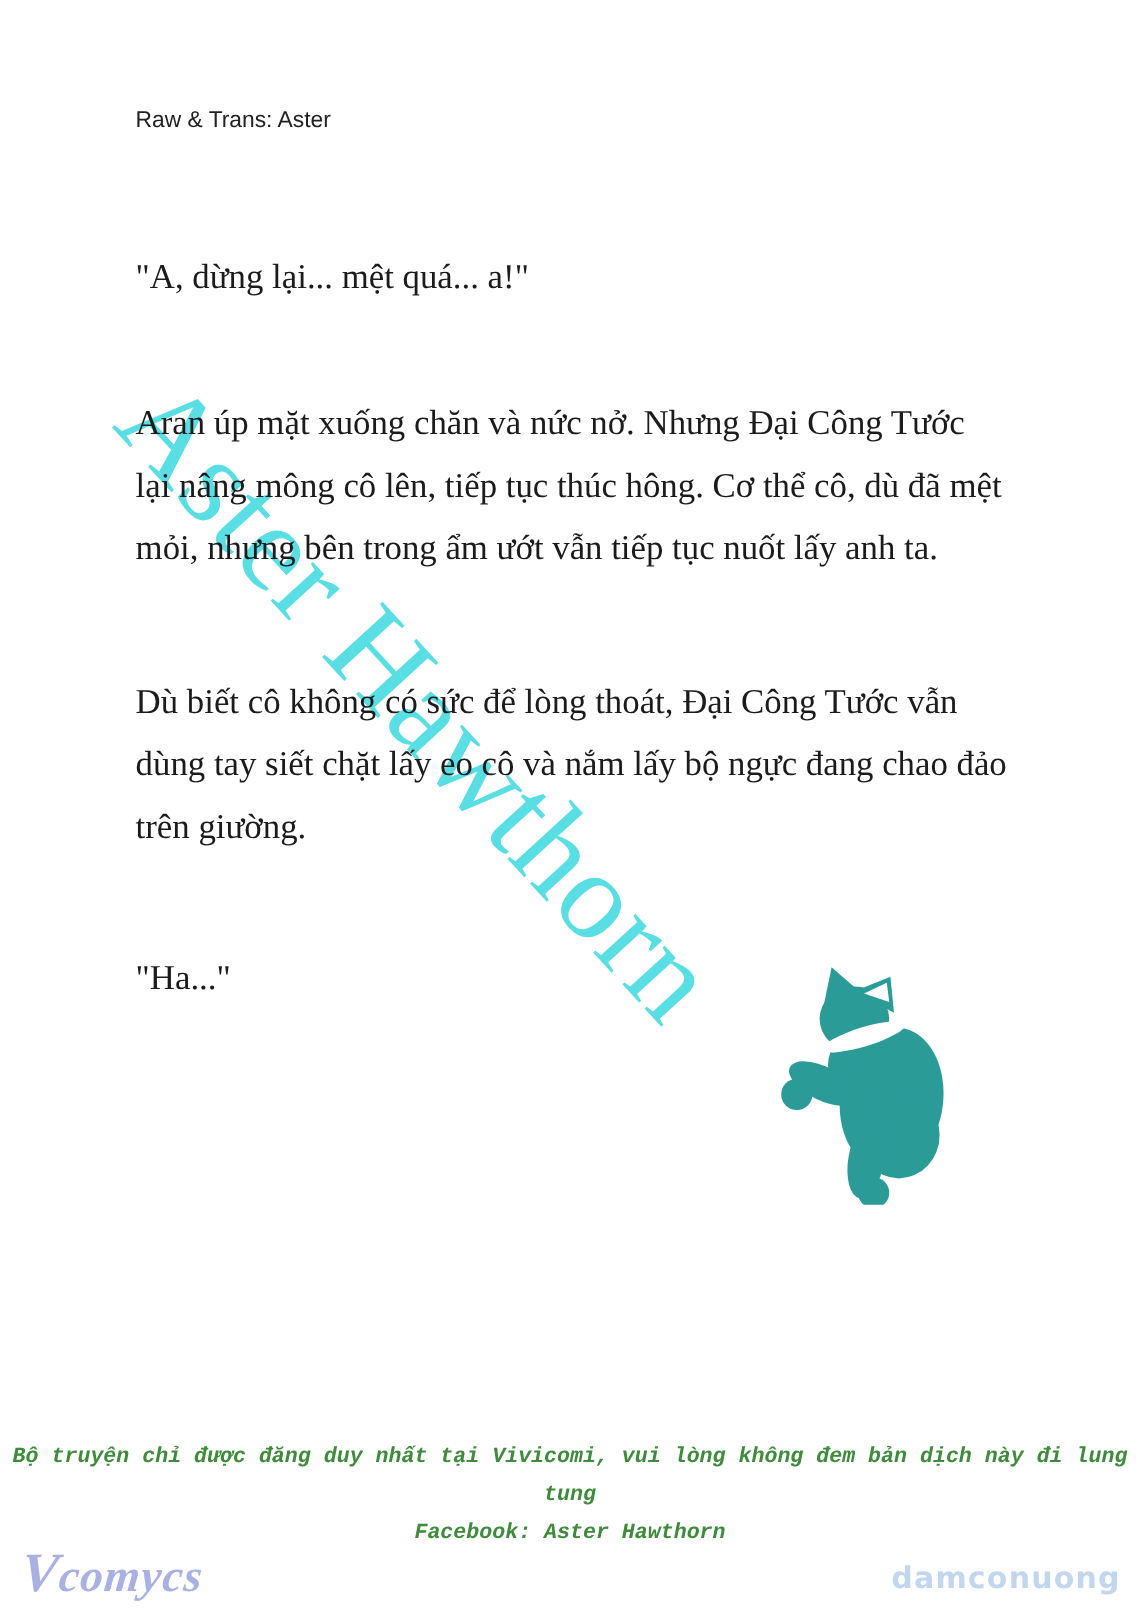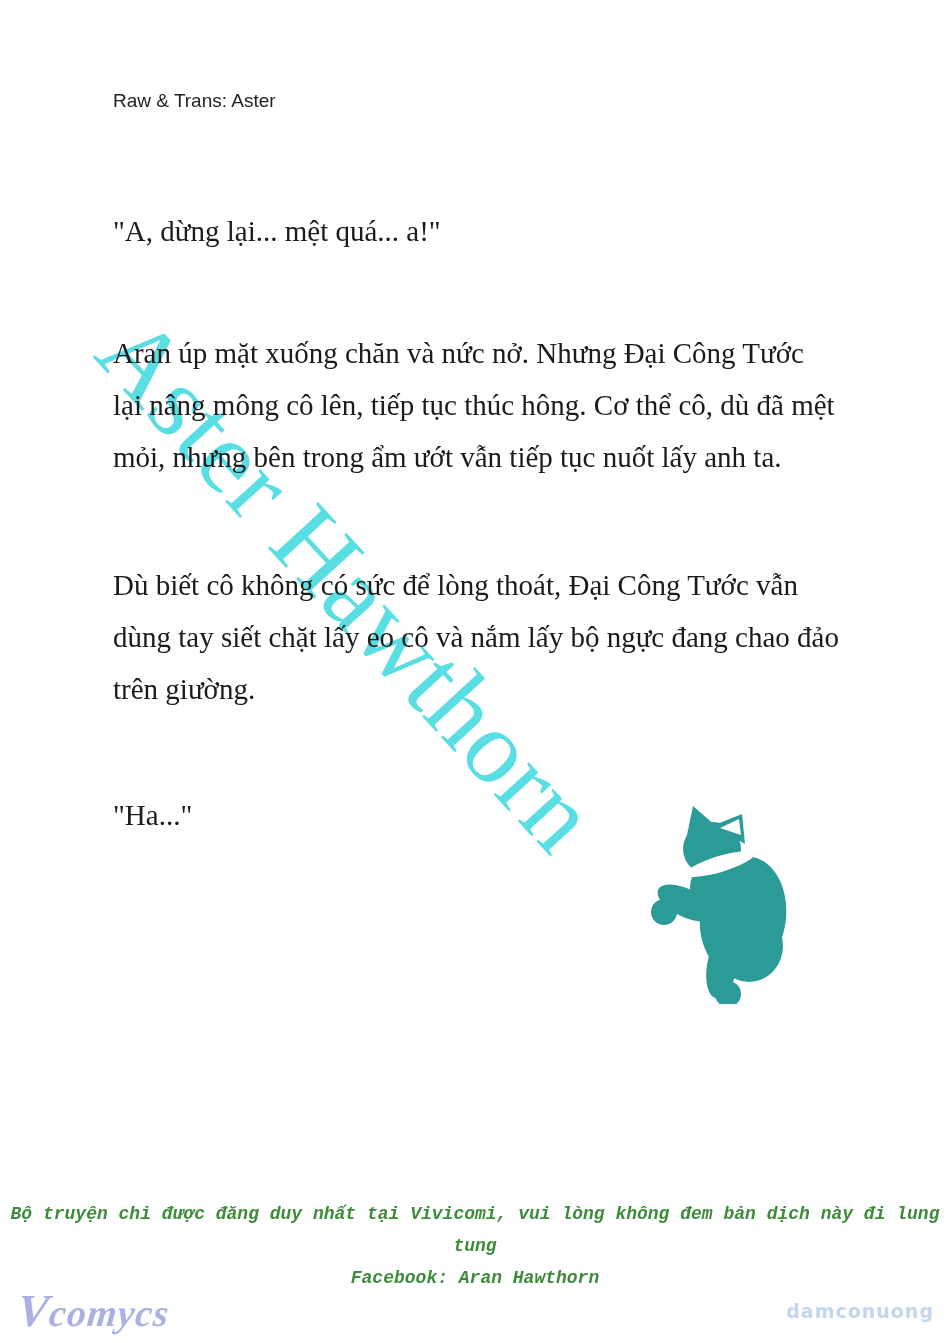--- a/index.html
+++ b/index.html
@@ -97,21 +97,21 @@
   }
   .logo-left .cap { font-size: 46px; }
 
   .logo-right {
     position: absolute;
     right: 16px;
     top: 1300px;
     z-index: 2;
     font-family: "DejaVu Sans", sans-serif;
     font-weight: bold;
-    font-size: 19px;
+    font-size: 25px;
     letter-spacing: 1px;
     color: var(--logo_right, #c2d7ee);
     text-shadow: 0 0 5px #ffffff, 0 0 2px #ffffff;
     user-select: none;
   }
 </style>
 </head>
 <body>
 
 <div class="page">
@@ -146,20 +146,20 @@
 
   <div class="header">Raw &amp; Trans: Aster</div>
 
   <p class="body-text p1">"A, dừng lại... mệt quá... a!"</p>
   <p class="body-text p2">Aran úp mặt xuống chăn và nức nở. Nhưng Đại Công Tước lại nâng mông cô lên, tiếp tục thúc hông. Cơ thể cô, dù đã mệt mỏi, nhưng bên trong ẩm ướt vẫn tiếp tục nuốt lấy anh ta.</p>
   <p class="body-text p3">Dù biết cô không có sức để lòng thoát, Đại Công Tước vẫn dùng tay siết chặt lấy eo cô và nắm lấy bộ ngực đang chao đảo trên giường.</p>
   <p class="body-text p4">"Ha..."</p>
 
   <div class="footer">
     <div class="f1">Bộ truyện chỉ được đăng duy nhất tại Vivicomi, vui lòng không đem bản dịch này đi lung tung</div>
-    <div class="f3">Facebook: Aran Hawthorn</div>
+    <div class="f3">Facebook: Aster Hawthorn</div>
   </div>
 
   <div class="logo-left"><span class="cap">V</span><span>comycs</span></div>
 
   <div class="logo-right">damconuong</div>
 
 </div>
 
 </body></html>

